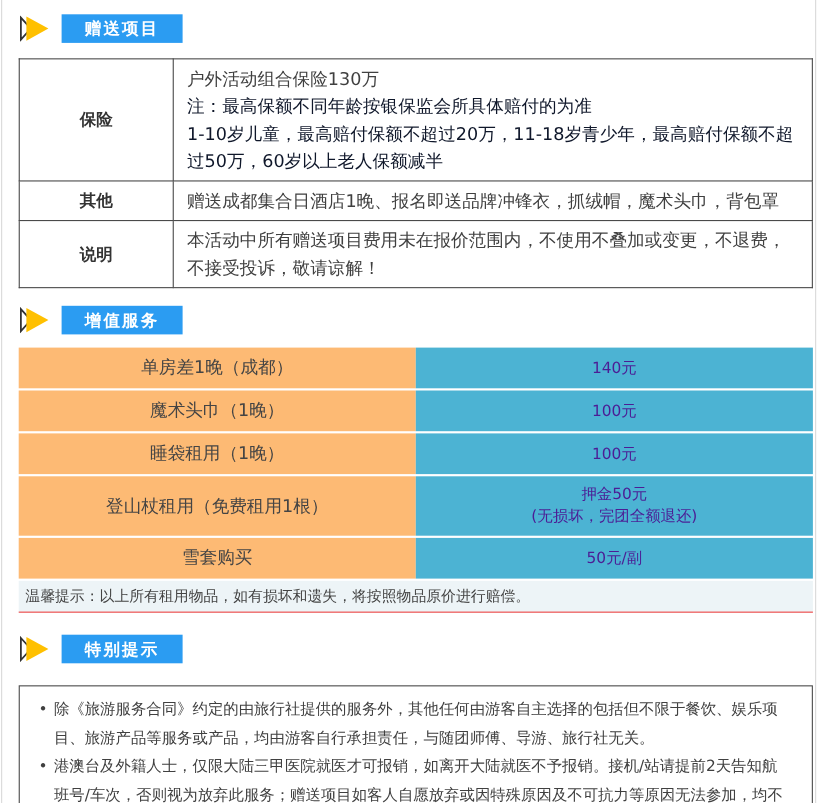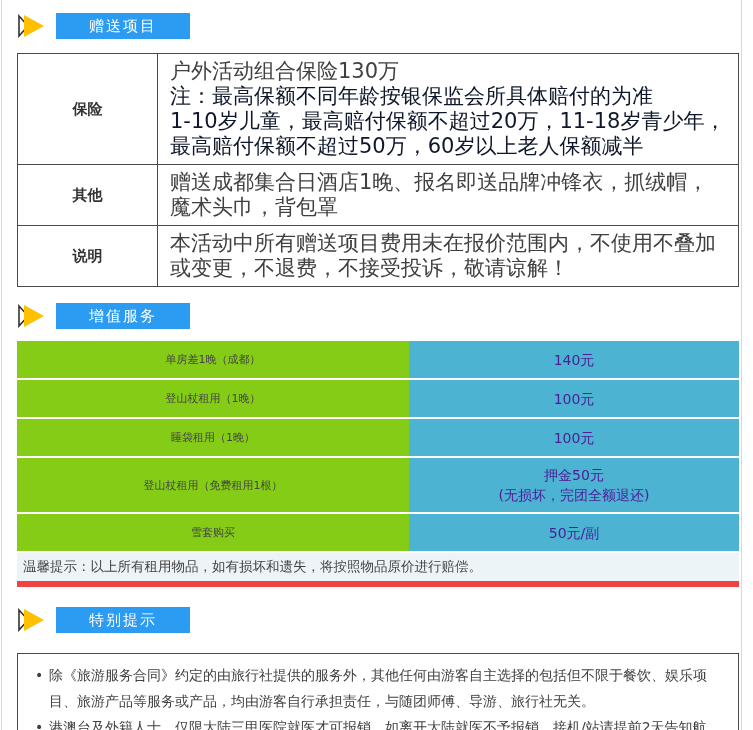--- a/index.html
+++ b/index.html
@@ -15,48 +15,48 @@
     padding:0 2px 0 15px;
   }
   
   .sec-header { display:flex; align-items:center; gap:9px; }
   .sec-header.first { padding-top:13px; margin-bottom:14px; }
   .sec-header.mid   { margin-top:16px; margin-bottom:12px;text-align:right; }
   .sec-header.last  { margin-top:20px; margin-bottom:20px; }
   .arrow-icon { width:30px; height:24px; flex:0 0 auto; }
   .sec-btn {
     display:inline-block; background:#2b9cf2; color:#fff;
-    font-size:15px; font-weight:normal; letter-spacing:2px;
-    padding:5px 33px; line-height:16px; cursor:pointer;
+    font-size:15px; font-weight:bold; letter-spacing:2px;
+    padding:5px 21px; line-height:16px; cursor:pointer;
   }
   
   table.gift { width:722px; border-collapse:collapse; table-layout:fixed; }
   table.gift th, table.gift td { border:1px solid #4a4a4a; vertical-align:middle; }
   table.gift th {
     width:140px; font-size:15px; font-weight:bold; color:#333;
   }
-  table.gift td { padding:5px 12px; font-size:21px; line-height:25px; color:#404040; }
+  table.gift td { padding:5px 12px; font-size:16px; line-height:25px; color:#404040; }
   .orange { color:#0f172a; }
   
   .svc-table { width:722px; }
   .svc-row { display:flex; margin-bottom:2px; }
   .svc-name {
-    width:392px; background:#84cc16; color:#444;
+    width:361px; background:#fdba74; color:#444;
     display:flex; align-items:center; justify-content:center;
-    min-height:37px; font-size:11px; text-align:center;
+    min-height:37px; font-size:16px; text-align:center;
   }
   .svc-price {
     flex:1; background:#4cb3d3; color:#4c1d95;
     display:flex; flex-direction:column; align-items:center; justify-content:center;
     min-height:37px; font-size:14px; line-height:20px; text-align:center;
   }
   .svc-row.tall .svc-name, .svc-row.tall .svc-price { min-height:54px; }
   .svc-tip {
     width:722px; background:#edf4f7; color:#444; font-size:13.5px;
-    padding:5px 6px; border-bottom:6px solid #ef4444;
+    padding:5px 6px; border-bottom:1px solid #ef4444;
   }
   
   .notice-box {
     width:722px; border:1px solid #4a4a4a; padding:8px 18px 8px 16px;
   }
   .notice-box ul { list-style:none; }
   .notice-box li {
     position:relative; padding-left:15px; line-height:26px;
     font-size:14px; color:#404040;
   }
@@ -105,21 +105,21 @@
     </svg>
     <span class="sec-btn">增值服务</span>
   </div>
 
   <div class="svc-table">
     <div class="svc-row">
       <div class="svc-name">单房差1晚（成都）</div>
       <div class="svc-price">140元</div>
     </div>
     <div class="svc-row">
-      <div class="svc-name">登山杖租用（1晚）</div>
+      <div class="svc-name">魔术头巾（1晚）</div>
       <div class="svc-price">100元</div>
     </div>
     <div class="svc-row">
       <div class="svc-name">睡袋租用（1晚）</div>
       <div class="svc-price">100元</div>
     </div>
     <div class="svc-row tall">
       <div class="svc-name">登山杖租用（免费租用1根）</div>
       <div class="svc-price">
         <div>押金50元</div>

